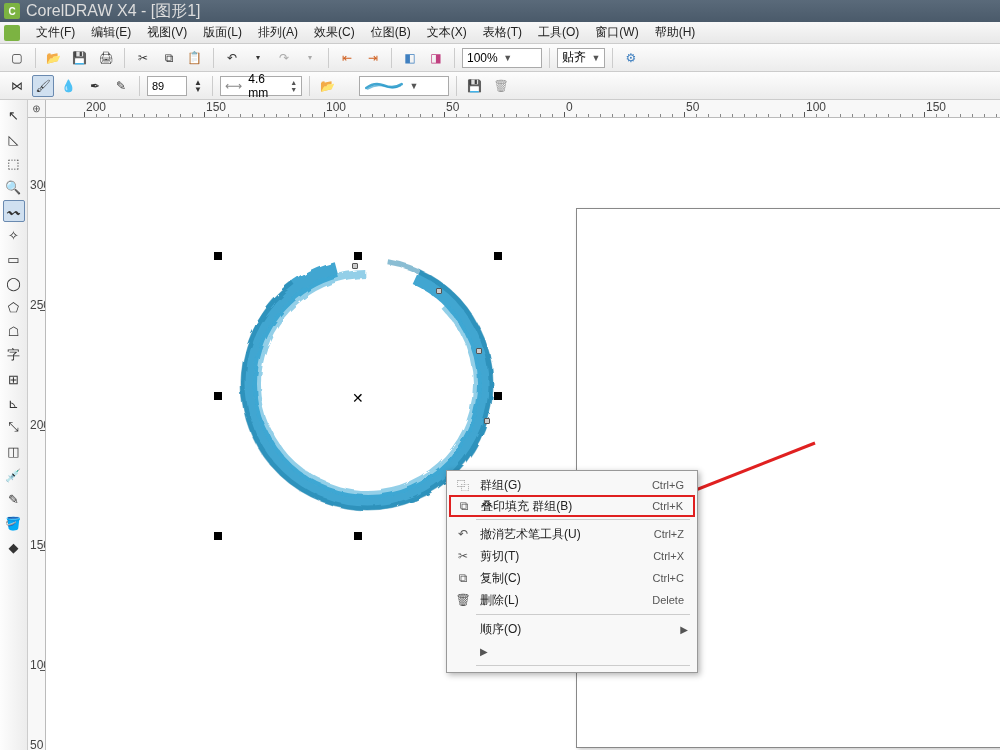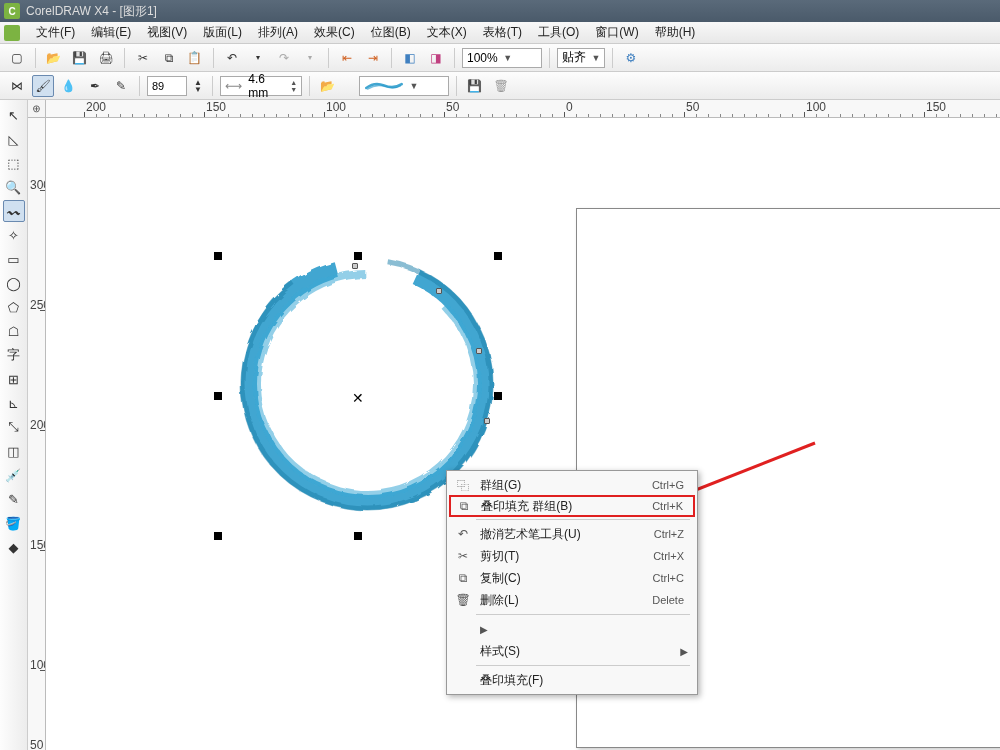--- a/index.html
+++ b/index.html
@@ -1,21 +1,21 @@
 <!DOCTYPE html>
 <html><head>
 <meta charset="utf-8">
 <style>
 * { margin: 0; padding: 0; box-sizing: border-box; font-family: "Microsoft YaHei", SimSun, sans-serif; font-size: 12px; }
 body { background: #fff; overflow: hidden; width: 1000px; height: 750px; position: relative; }
 
 
 .titlebar { height: 22px; background: linear-gradient(#5a6a7a, #4a5a6a); color: #fff; display: flex; align-items: center; padding: 0 4px; }
 .titlebar .app-icon { width: 16px; height: 16px; background: #7cb342; border-radius: 2px; margin-right: 6px; display:flex;align-items:center;justify-content:center;color:#fff;font-size:10px;font-weight:bold; }
-.titlebar .title { color: #ddd; font-size: 12px; }
+.titlebar .title { color: #ddd; font-size: 16px; }
 
 
 .menubar { height: 22px; background: linear-gradient(#f8f8f8, #e8e8e8); border-bottom: 1px solid #ccc; display: flex; align-items: center; padding: 0 4px; }
 .menubar .app-icn { width: 16px; height: 16px; background: #7cb342; border-radius: 2px; margin-right: 8px; }
 .menubar .mitem { padding: 0 8px; color: #222; cursor: default; }
 
 
 .toolbar { height: 28px; background: linear-gradient(#fdfdfd, #ececec); border-bottom: 1px solid #ccc; display: flex; align-items: center; padding: 0 6px; gap: 4px; }
 .tbtn { width: 22px; height: 22px; display: flex; align-items: center; justify-content: center; border: 1px solid transparent; border-radius: 2px; cursor: default; color:#333; }
 .tsep { width: 1px; height: 20px; background: #ccc; margin: 0 3px; }
@@ -380,27 +380,23 @@
         <span class="acc">Ctrl+C</span>
       </div>
       <div class="row">
         <span class="icn">🗑</span>
         <span class="lbl">删除(L)</span>
         <span class="acc">Delete</span>
       </div>
       <div class="csep"></div>
       <div class="row">
         <span class="icn"></span>
+        <span class="lbl">顺序(O)</span>
         <span class="arr">▶</span>
       </div>
       <div class="row">
         <span class="icn"></span>
-        <span class="lbl">样式(S)</span>
         <span class="arr">▶</span>
       </div>
       <div class="csep"></div>
-      <div class="row">
-        <span class="icn"></span>
-        <span class="lbl">叠印填充(F)</span>
-      </div>
     </div>
   </div>
 </div>
 
 </body></html>

